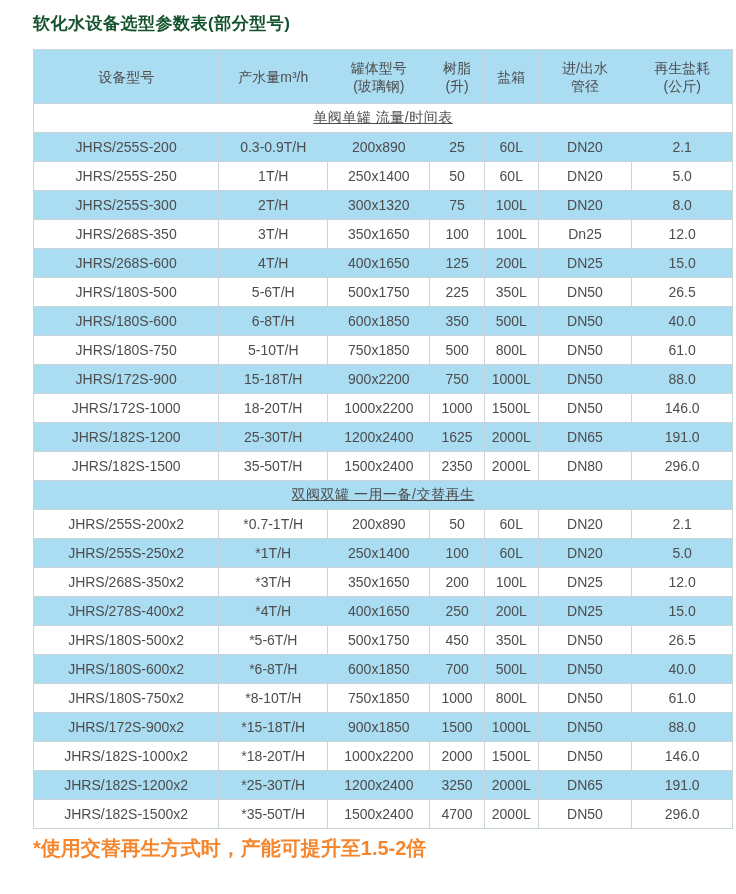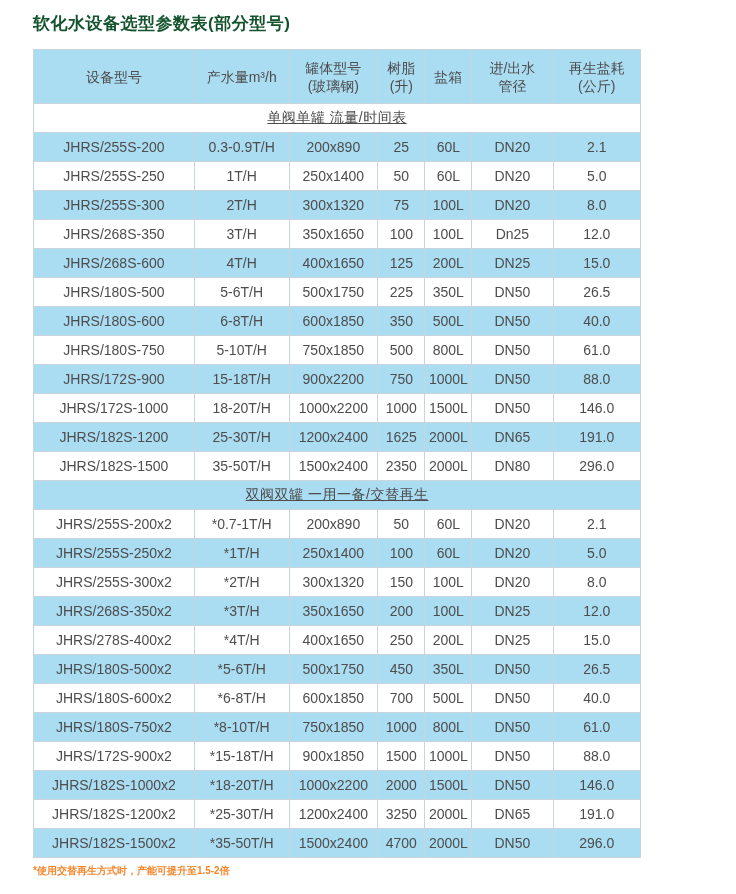--- a/index.html
+++ b/index.html
@@ -7,21 +7,21 @@
     width:736px;height:894px;background:#ffffff;
     font-family:"Liberation Sans","DejaVu Sans",sans-serif;
     color:#4d4d4d;overflow:hidden;
   }
   .page{padding:13px 0 0 33px;}
   .page-title{
     margin:0;font-size:17px;line-height:22px;font-weight:bold;
     color:#14532d;letter-spacing:0.5px;
   }
   table.spec{
-    width:608px;margin-top:14px;border-collapse:collapse;table-layout:fixed;
+    width:700px;margin-top:14px;border-collapse:collapse;table-layout:fixed;
     border:1px solid #c2ccd3;
   }
   table.spec col:nth-child(1){width:26.5%;}
   table.spec col:nth-child(2){width:15.6%;}
   table.spec col:nth-child(3){width:14.6%;}
   table.spec col:nth-child(4){width:7.8%;}
   table.spec col:nth-child(5){width:7.7%;}
   table.spec col:nth-child(6){width:13.4%;}
   table.spec col:nth-child(7){width:14.4%;}
   th,td{
@@ -31,21 +31,21 @@
     padding:0 2px;overflow:hidden;
   }
   thead th{
     height:53px;background:#aadcf2;font-weight:400;
     white-space:pre-line;line-height:18px;
   }
   tbody td{height:28px;background:#ffffff;}
   tbody tr:nth-child(even) td{background:#aadcf2;}
   tbody tr.section-row td{letter-spacing:0.5px;text-decoration:underline;}
   .footnote{
-    margin:6px 0 0 0;font-size:10px;font-weight:bold;
+    margin:6px 0 0 0;font-size:20px;font-weight:bold;
     color:#f5862d;
   }
 </style>
 </head>
 <body>
 
 <div class="page">
   <h1 class="page-title">软化水设备选型参数表(部分型号)</h1>
 
   <table class="spec">
@@ -200,29 +200,20 @@
         <tr>
           <td>JHRS/255S-250x2</td>
           <td>*1T/H</td>
           <td>250x1400</td>
           <td>100</td>
           <td>60L</td>
           <td>DN20</td>
           <td>5.0</td>
         </tr>
         <tr>
-          <td>JHRS/255S-300x2</td>
-          <td>*2T/H</td>
-          <td>300x1320</td>
-          <td>150</td>
-          <td>100L</td>
-          <td>DN20</td>
-          <td>8.0</td>
-        </tr>
-        <tr>
           <td>JHRS/268S-350x2</td>
           <td>*3T/H</td>
           <td>350x1650</td>
           <td>200</td>
           <td>100L</td>
           <td>DN25</td>
           <td>12.0</td>
         </tr>
         <tr>
           <td>JHRS/278S-400x2</td>

